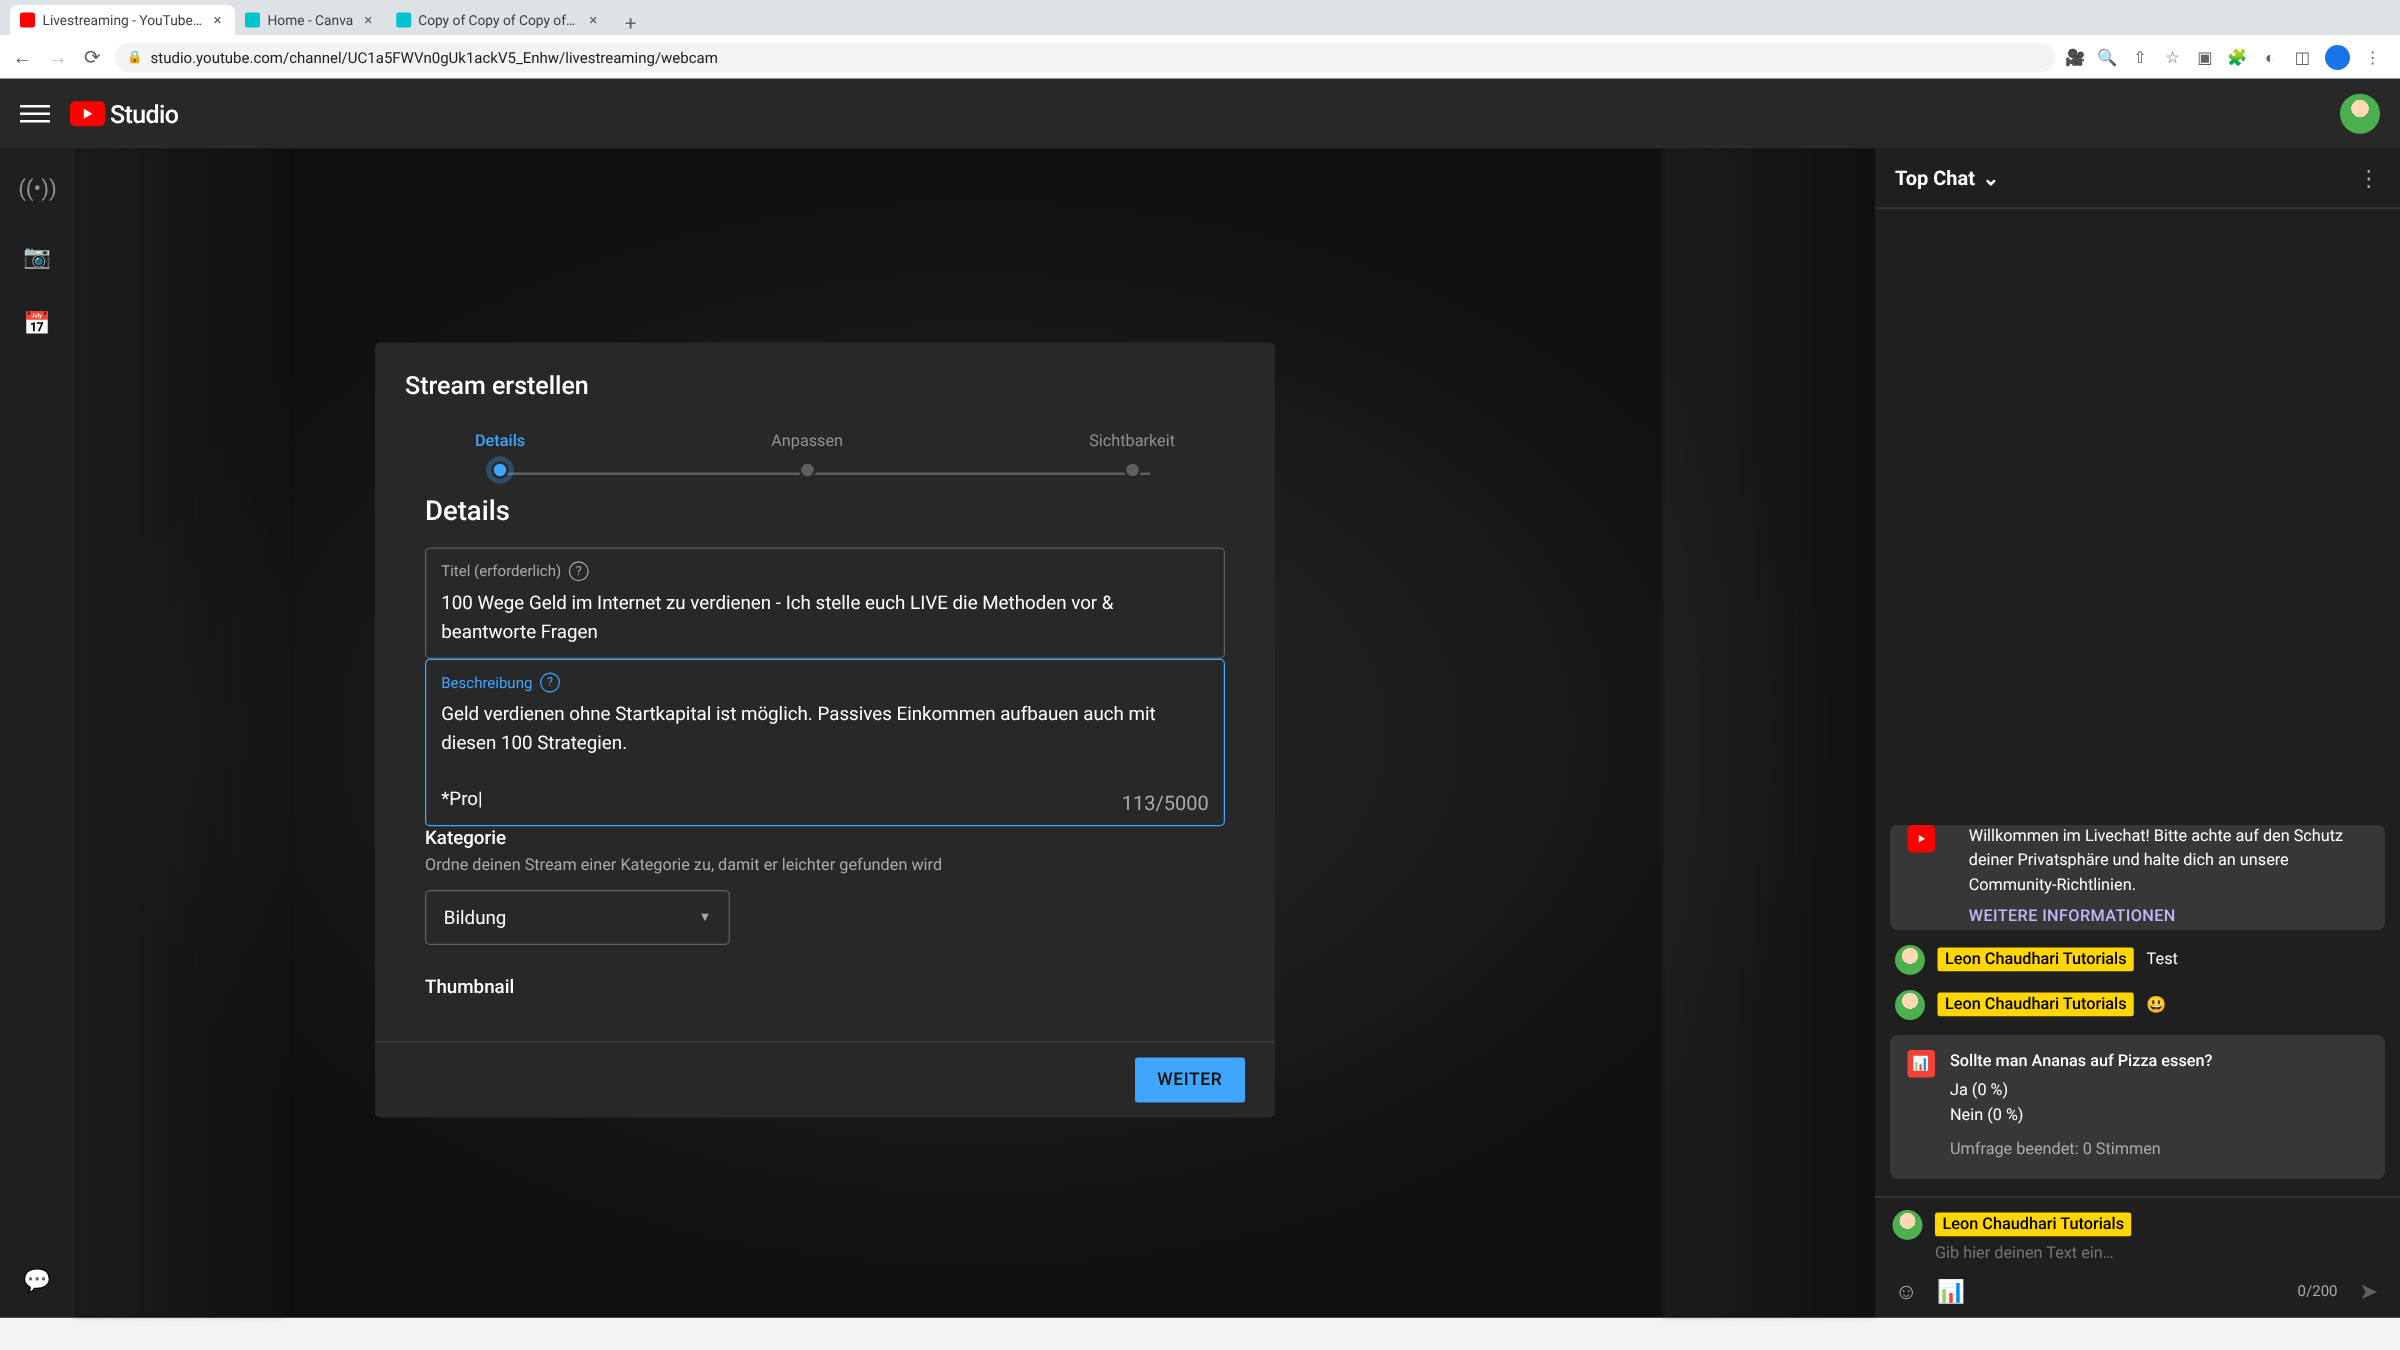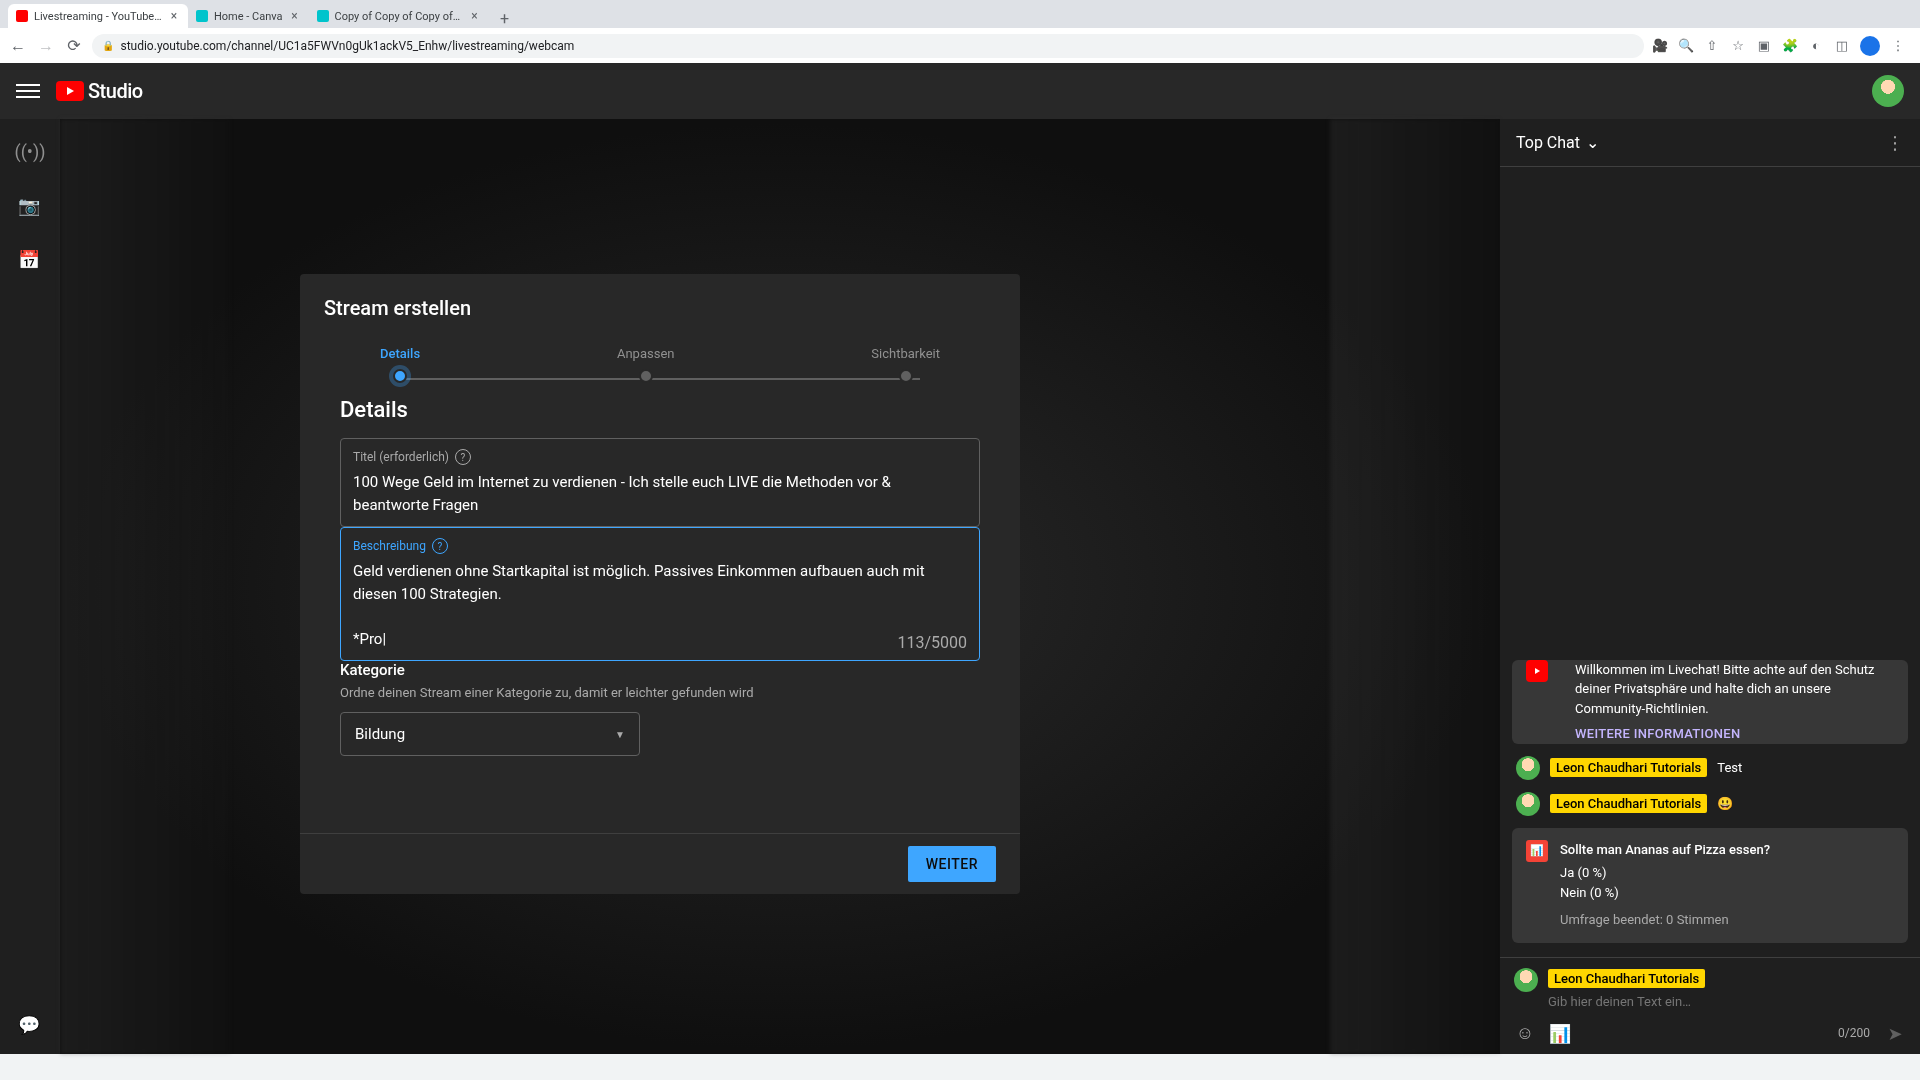--- a/index.html
+++ b/index.html
@@ -70,31 +70,31 @@
 .field.focused .field-label { color: #3ea6ff; }
 .help-icon { width: 16px; height: 16px; border: 1px solid currentColor; border-radius: 50%; font-size: 10px; display: inline-flex; align-items: center; justify-content: center; }
 .field-input { background: transparent; border: none; color: #fff; font-size: 15px; width: 100%; outline: none; resize: none; font-family: inherit; line-height: 1.5; }
 .char-count { position: absolute; bottom: 8px; right: 12px; font-size: 16px; color: #aaa; }
 .desc-field { min-height: 130px; }
 .cursor-line::after { content: '|'; animation: blink 1s infinite; }
 @keyframes blink { 50% { opacity: 0; } }
 
 .cat-heading { font-size: 15px; font-weight: 500; margin-bottom: 6px; }
 .cat-desc { font-size: 13px; color: #aaa; margin-bottom: 12px; }
-.select { width: 300px; border: 1px solid #606060; border-radius: 4px; padding: 12px 14px; display: flex; justify-content: space-between; align-items: center; font-size: 15px; margin-bottom: 24px; }
+.select { width: 244px; border: 1px solid #606060; border-radius: 4px; padding: 12px 14px; display: flex; justify-content: space-between; align-items: center; font-size: 15px; margin-bottom: 24px; }
 .select-chevron { font-size: 10px; color: #aaa; }
 .thumb-heading { font-size: 15px; font-weight: 500; margin-bottom: 8px; }
 
 .modal-footer { padding: 12px 24px; display: flex; justify-content: flex-end; border-top: 1px solid #3f3f3f; }
 .next-btn { background: #3ea6ff; color: #0d0d0d; font-size: 14px; font-weight: 500; padding: 10px 18px; border: none; border-radius: 2px; letter-spacing: 0.5px; }
 
 
 .chat { position: absolute; right: 0; top: 56px; bottom: 0; width: 420px; background: #1f1f1f; display: flex; flex-direction: column; }
 .chat-header { height: 48px; display: flex; align-items: center; padding: 0 16px; border-bottom: 1px solid #3f3f3f; }
-.chat-title { font-size: 16px; font-weight: 400; display: flex; align-items: flex-end; gap: 6px; }
+.chat-title { font-size: 16px; font-weight: 700; display: flex; align-items: flex-end; gap: 6px; }
 .chat-menu { margin-left: auto; color: #aaa; font-size: 18px; }
 .chat-body { flex: 1; overflow-y: auto; display: flex; flex-direction: column; justify-content: flex-end; padding: 8px 0; }
 .chat-card { background: #373737; border-radius: 6px; margin: 6px 12px; padding: 0 14px; font-size: 13px; line-height: 1.5; display: flex; gap: 27px; }
 .chat-card-icon { width: 22px; height: 22px; background: #ff0000; border-radius: 4px; flex-shrink: 0; display: flex; align-items: center; justify-content: center; }
 .chat-card-icon::after { content: ''; border-left: 5px solid #fff; border-top: 3px solid transparent; border-bottom: 3px solid transparent; }
 .chat-card-link { color: #c4b5fd; font-weight: 500; margin-top: 6px; display: block; letter-spacing: 0.3px; }
 .chat-msg { display: flex; align-items: center; gap: 10px; padding: 6px 16px; font-size: 13px; }
 .msg-avatar { width: 24px; height: 24px; border-radius: 50%; background: #4caf50; flex-shrink: 0; position: relative; overflow: hidden; }
 .msg-avatar::after { content: ''; position: absolute; inset: 1px; border-radius: 50%; background: radial-gradient(circle at 50% 35%, #ffd9b3 35%, #4caf50 36%); }
 .msg-author { background: #ffd600; color: #000; padding: 2px 6px; border-radius: 2px; font-size: 13px; font-weight: 500; }
@@ -290,20 +290,21 @@
           <div class="char-count">113/5000</div>
         </div>
 
         <div class="cat-heading">Kategorie</div>
         <div class="cat-desc">Ordne deinen Stream einer Kategorie zu, damit er leichter gefunden wird</div>
         <div class="select">
           <span>Bildung</span>
           <span class="select-chevron">▼</span>
         </div>
 
+        <div class="thumb-heading">Thumbnail</div>
 
       </div>
 
       <div class="modal-footer">
         <button class="next-btn">WEITER</button>
       </div>
     </div>
   </div>
 
   <div class="chat">

